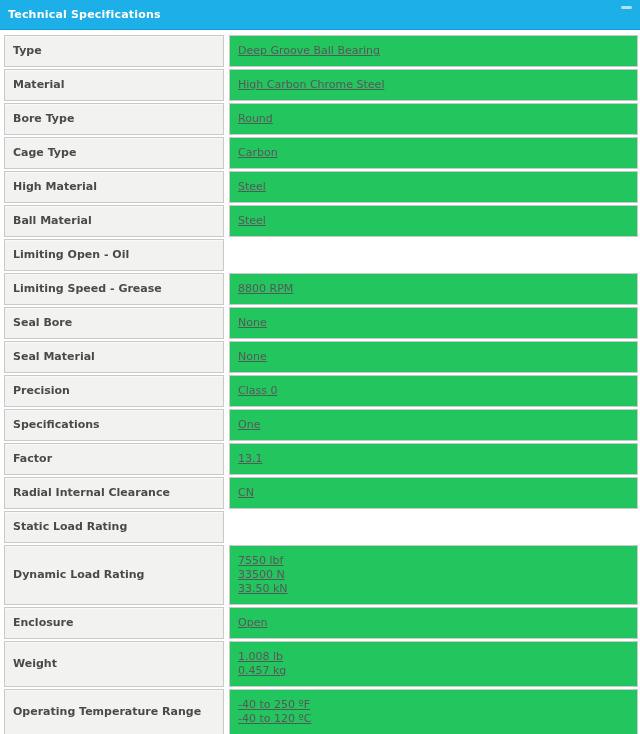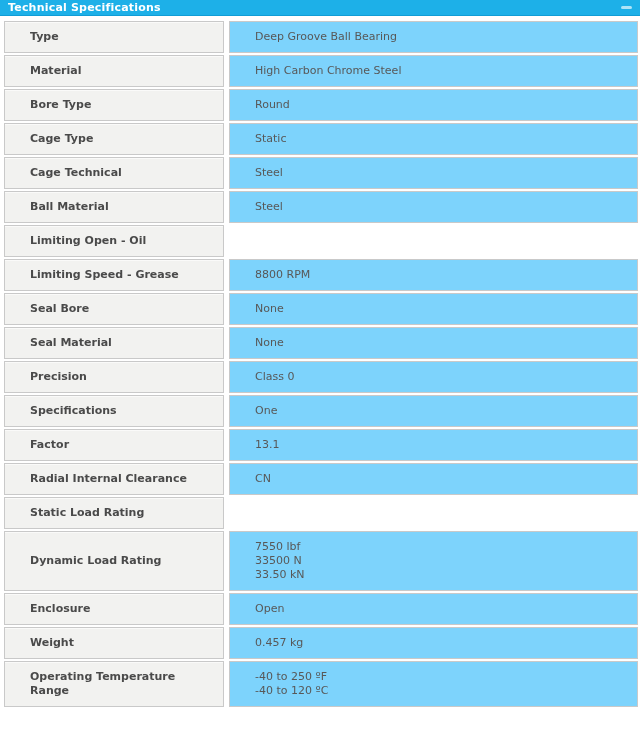--- a/index.html
+++ b/index.html
@@ -4,21 +4,21 @@
 <style>
   * { margin: 0; padding: 0; box-sizing: border-box; }
   html, body {
     width: 640px; height: 734px;
     background: #ffffff;
     overflow: hidden;
     font-family: "DejaVu Sans", "Liberation Sans", sans-serif;
   }
   .panel-header {
     position: relative;
-    height: 16px;
+    height: 30px;
     background: #1db0e8;
     border-bottom: 1px solid #119dd6;
     display: flex;
     align-items: center;
   }
   .panel-header .title {
     color: #ffffff;
     font-size: 11px;
     font-weight: bold;
     padding-left: 8px;
@@ -47,40 +47,41 @@
     padding-right: 2px;
   }
   .row {
     display: flex;
     margin-bottom: 2px;
   }
   .cell {
     border: 1px solid #c9c9c9;
     font-size: 11px;
     line-height: 14px;
-    padding: 8px 25px;
+    padding: 8px 8px;
   }
   .label-cell {
     width: 220px;
     flex: 0 0 220px;
     margin-right: 5px;
     background: #f2f2f0;
     box-shadow: inset 0 1px 0 #fafaf9;
     color: #4a4a4a;
     font-weight: bold;
     display: flex;
     align-items: center;
   }
   .value-cell {
     flex: 1 1 auto;
-    background: #7dd3fc;
+    background: #22c55e;
     color: #585858;
     display: flex;
     flex-direction: column;
     justify-content: center;
+    text-decoration: underline;
   }
   .value-line { white-space: nowrap; }
 </style>
 </head>
 <body>
 
 <div class="panel-header" style="background: rgb(29, 176, 232);">
   <span class="title">Technical Specifications</span>
   <span class="collapse-btn">
     <span class="dash"></span>
@@ -105,26 +106,26 @@
   <div class="row">
     <div class="cell label-cell">Bore Type</div>
     <div class="cell value-cell">
         <div class="value-line">Round</div>
       </div>
   </div>
 
   <div class="row">
     <div class="cell label-cell">Cage Type</div>
     <div class="cell value-cell">
-        <div class="value-line">Static</div>
-      </div>
-  </div>
-
-  <div class="row">
-    <div class="cell label-cell">Cage Technical</div>
+        <div class="value-line">Carbon</div>
+      </div>
+  </div>
+
+  <div class="row">
+    <div class="cell label-cell">High Material</div>
     <div class="cell value-cell">
         <div class="value-line">Steel</div>
       </div>
   </div>
 
   <div class="row">
     <div class="cell label-cell">Ball Material</div>
     <div class="cell value-cell">
         <div class="value-line">Steel</div>
       </div>
@@ -199,20 +200,21 @@
   <div class="row">
     <div class="cell label-cell">Enclosure</div>
     <div class="cell value-cell">
         <div class="value-line">Open</div>
       </div>
   </div>
 
   <div class="row">
     <div class="cell label-cell">Weight</div>
     <div class="cell value-cell">
+        <div class="value-line">1.008 lb</div>
         <div class="value-line">0.457 kg</div>
       </div>
   </div>
 
   <div class="row">
     <div class="cell label-cell">Operating Temperature Range</div>
     <div class="cell value-cell">
         <div class="value-line">-40 to 250 ºF</div>
         <div class="value-line">-40 to 120 ºC</div>
       </div>

